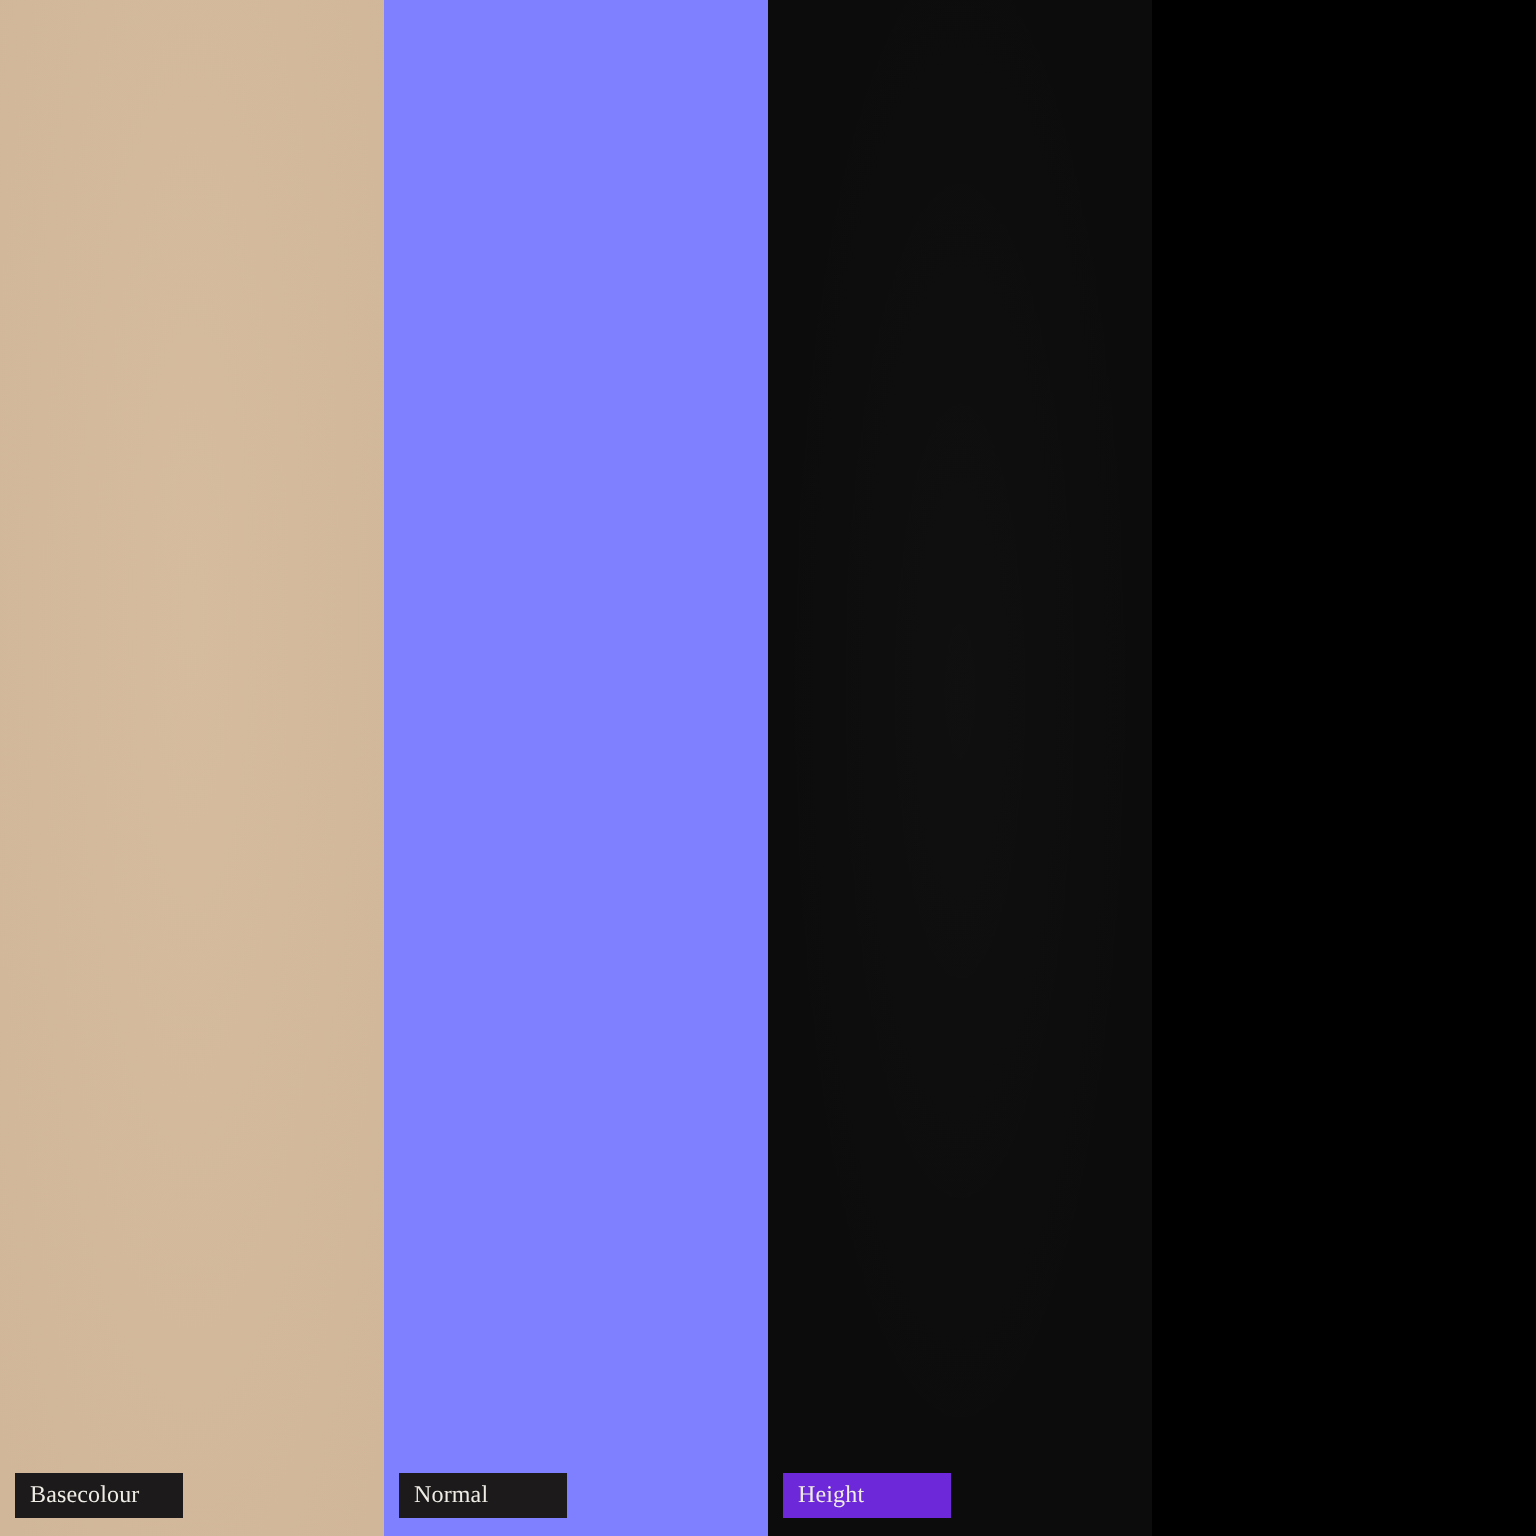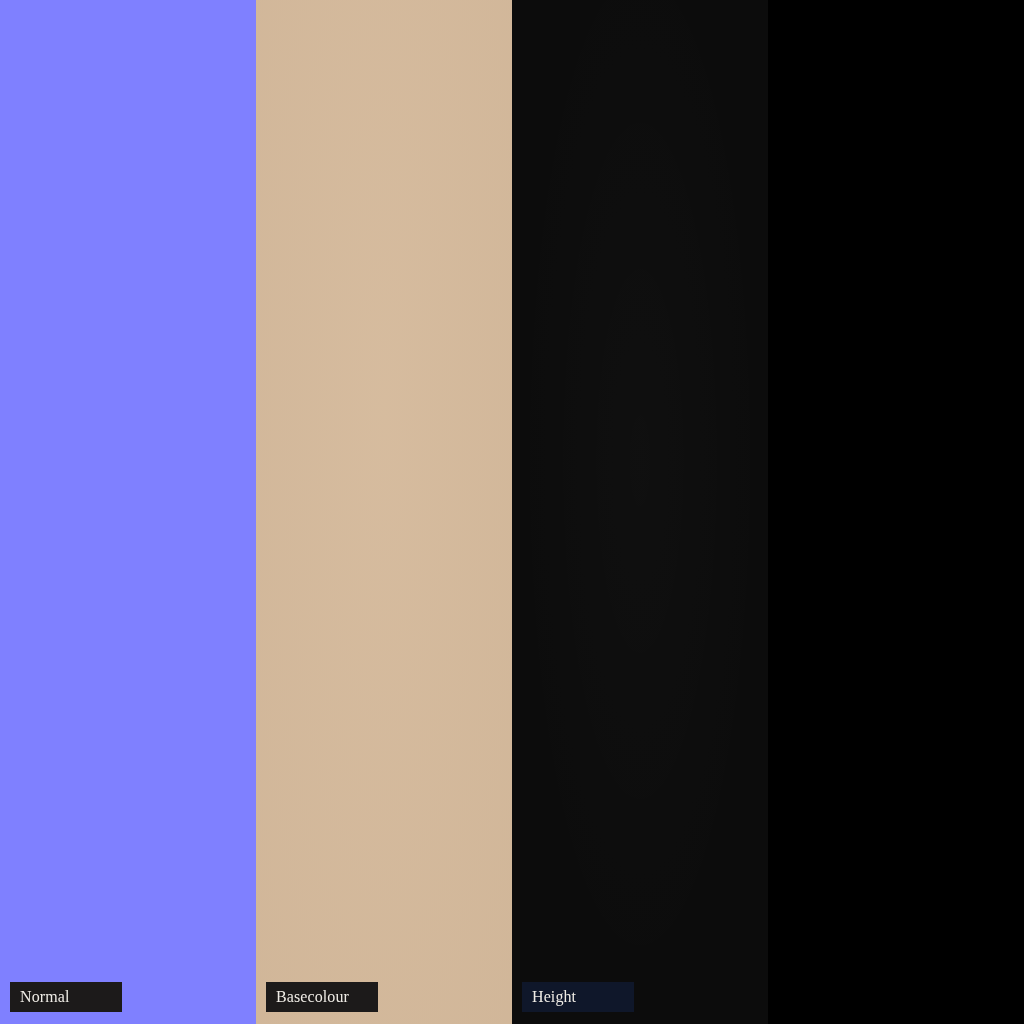--- a/index.html
+++ b/index.html
@@ -80,43 +80,43 @@
     align-items: center;
     padding: 0 10px;
     background: #1c1a1a;
     color: #efece6;
     font-size: 16px;
     line-height: 1;
     letter-spacing: .1px;
     white-space: nowrap;
   }
   .panel-height .label-chip {
-    background: #0f172a;
+    background: #6d28d9;
   }
 </style>
 </head>
 <body>
 
 <div id="sheet">
 
+  <div class="panel panel-basecolour">
+    <div class="swatch" style="background-color: rgb(213, 186, 156);"></div>
+    <div class="grain"></div>
+    <div class="scratches"></div>
+    <div class="label-chip">
+      <span>Basecolour</span>
+    </div>
+  </div>
+
   <div class="panel panel-normal">
     <div class="swatch" style="background-color: rgb(127, 128, 255);"></div>
     <div class="grain"></div>
     <div class="scratches"></div>
     <div class="label-chip">
       <span>Normal</span>
-    </div>
-  </div>
-
-  <div class="panel panel-basecolour">
-    <div class="swatch" style="background-color: rgb(213, 186, 156);"></div>
-    <div class="grain"></div>
-    <div class="scratches"></div>
-    <div class="label-chip">
-      <span>Basecolour</span>
     </div>
   </div>
 
 
   <div class="panel panel-height">
     <div class="swatch" style="background-color: rgb(12, 12, 12);"></div>
     <div class="grain"></div>
     <div class="scratches"></div>
     <div class="label-chip">
       <span>Height</span>

